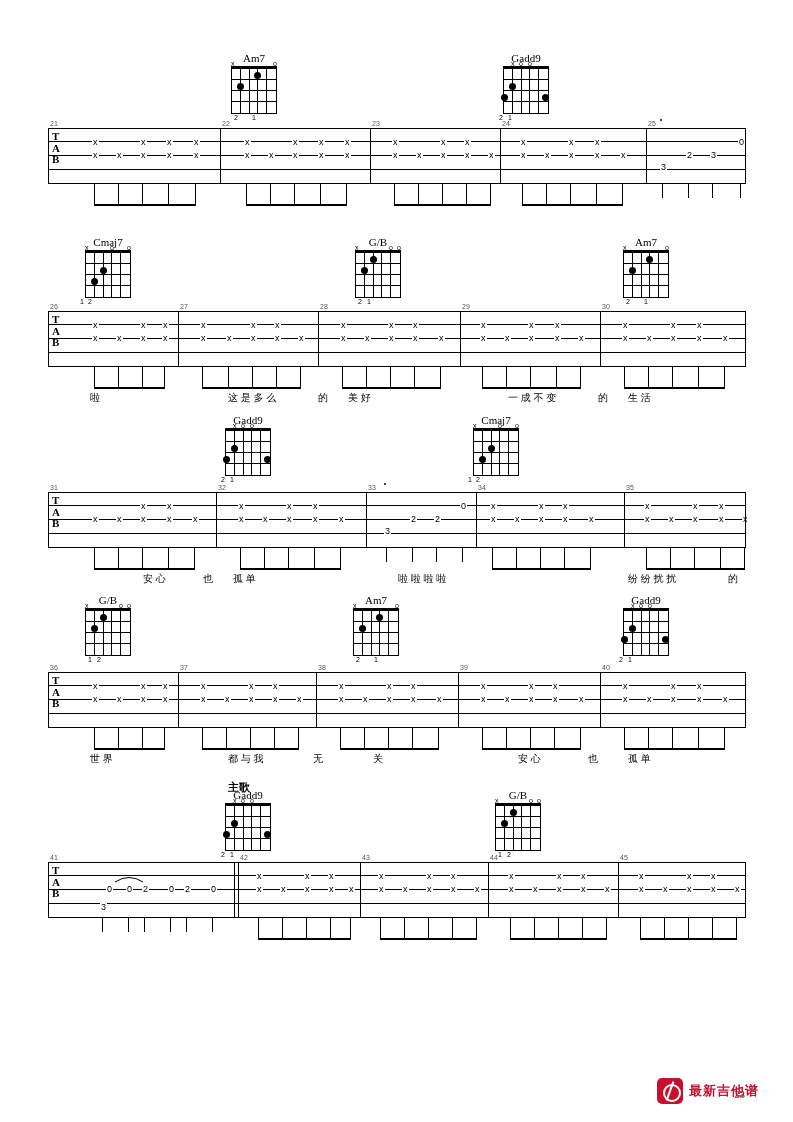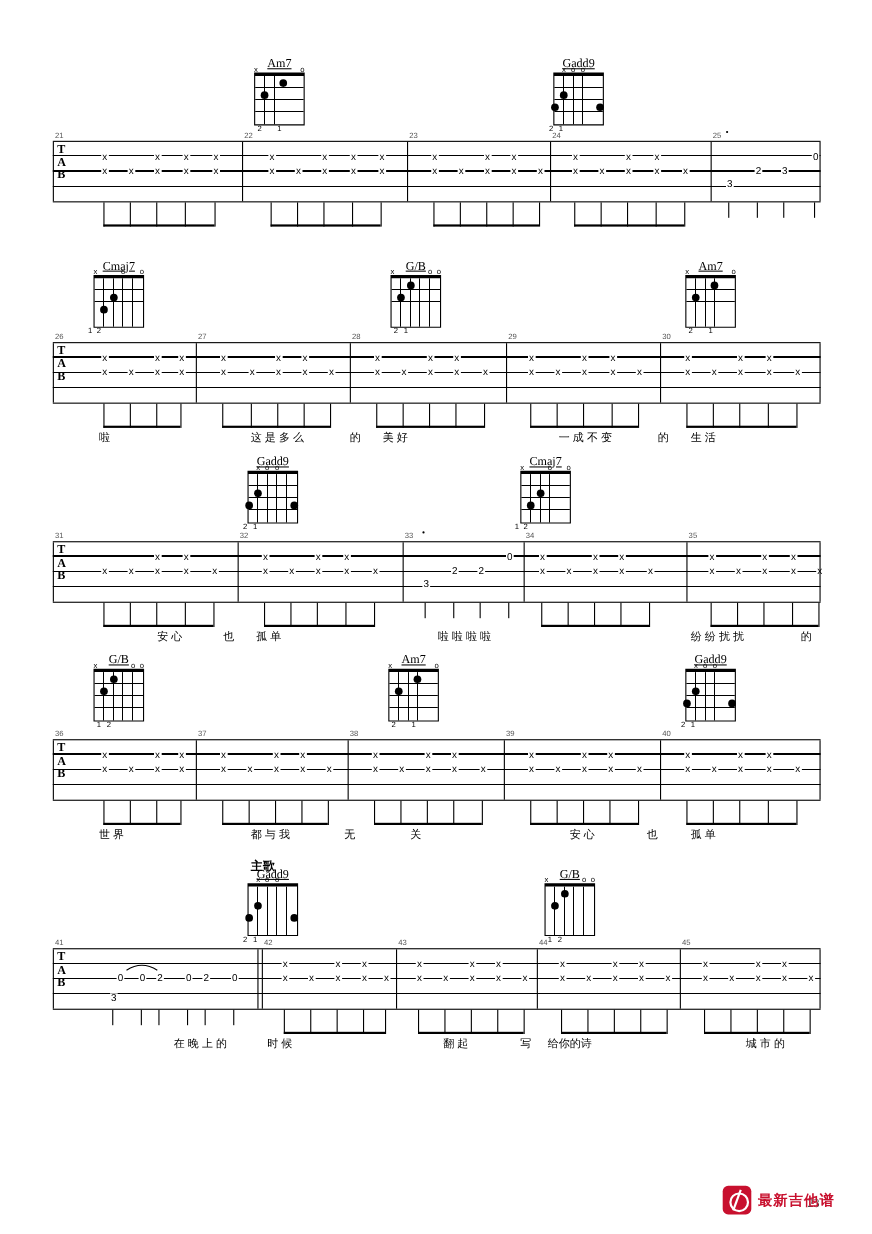--- a/index.html
+++ b/index.html
@@ -25,21 +25,21 @@
 
   
   .stem{position:absolute;width:1px;background:#000;}
   .beam{position:absolute;height:2px;background:#000;}
   .dotmark{position:absolute;width:2px;height:2px;border-radius:50%;background:#000;}
 
   
   .lyric{position:absolute;font-family:"Liberation Sans",sans-serif;font-size:10px;color:#000;white-space:nowrap;}
 
   
-  .chordbox{position:absolute;width:52px;text-decoration:underline;}
+  .chordbox{position:absolute;width:52px;}
   .chordname{font-family:"Liberation Serif",serif;font-size:11px;text-align:center;margin-bottom:2px;color:#000;}
   .section-label{position:absolute;font-family:"Liberation Sans",sans-serif;font-size:11px;font-weight:bold;color:#000;}
   .grid{position:relative;width:44px;height:44px;margin:0 auto;border:1px solid #000;
         background:
         linear-gradient(to right,transparent 0,transparent 8px,#000 8px,#000 8.6px,transparent 8.6px,transparent 17px,#000 17px,#000 17.6px,transparent 17.6px,transparent 25px,#000 25px,#000 25.6px,transparent 25.6px,transparent 34px,#000 34px,#000 34.6px,transparent 34.6px),
         linear-gradient(to bottom,transparent 0,transparent 10px,#000 10px,#000 10.6px,transparent 10.6px,transparent 21px,#000 21px,#000 21.6px,transparent 21.6px,transparent 32px,#000 32px,#000 32.6px,transparent 32.6px);
   }
   .grid.nut{border-top:3px solid #000;}
   .dot{position:absolute;width:7px;height:7px;border-radius:50%;background:#000;}
   .mark{position:absolute;top:-9px;font-family:"Liberation Sans",sans-serif;font-size:7px;line-height:7px;color:#000;}
@@ -524,28 +524,20 @@
       <div class="stem" style="left:534px;top:0;height:22px;"></div>
       <div class="stem" style="left:558px;top:0;height:22px;"></div>
       <div class="beam" style="left:462px;top:20px;width:96px;"></div>
       <div class="stem" style="left:592px;top:0;height:22px;"></div>
       <div class="stem" style="left:616px;top:0;height:22px;"></div>
       <div class="stem" style="left:640px;top:0;height:22px;"></div>
       <div class="stem" style="left:664px;top:0;height:22px;"></div>
       <div class="stem" style="left:688px;top:0;height:22px;"></div>
       <div class="beam" style="left:592px;top:20px;width:96px;"></div>
     </div>
-    <div style="position:relative;height:18px;">
-      <span class="lyric" style="left:110px;top:0;">在 晚 上 的</span>
-      <span class="lyric" style="left:195px;top:0;">时 候</span>
-      <span class="lyric" style="left:355px;top:0;">翻 起</span>
-      <span class="lyric" style="left:425px;top:0;">写</span>
-      <span class="lyric" style="left:450px;top:0;">给你的诗</span>
-      <span class="lyric" style="left:630px;top:0;">城  市 的</span>
-    </div>
   </div>
 
   <div class="chordbox" style="left:228px;top:52px;">
     <div class="chordname">Am7</div>
     <div class="grid nut">
       <span class="mark" style="left:-1px;">x</span>
         <span class="mark" style="left:41px;">o</span>
       <div class="dot" style="left:5px;top:14px;"></div>
       <div class="dot" style="left:22px;top:3px;"></div>
     </div>

